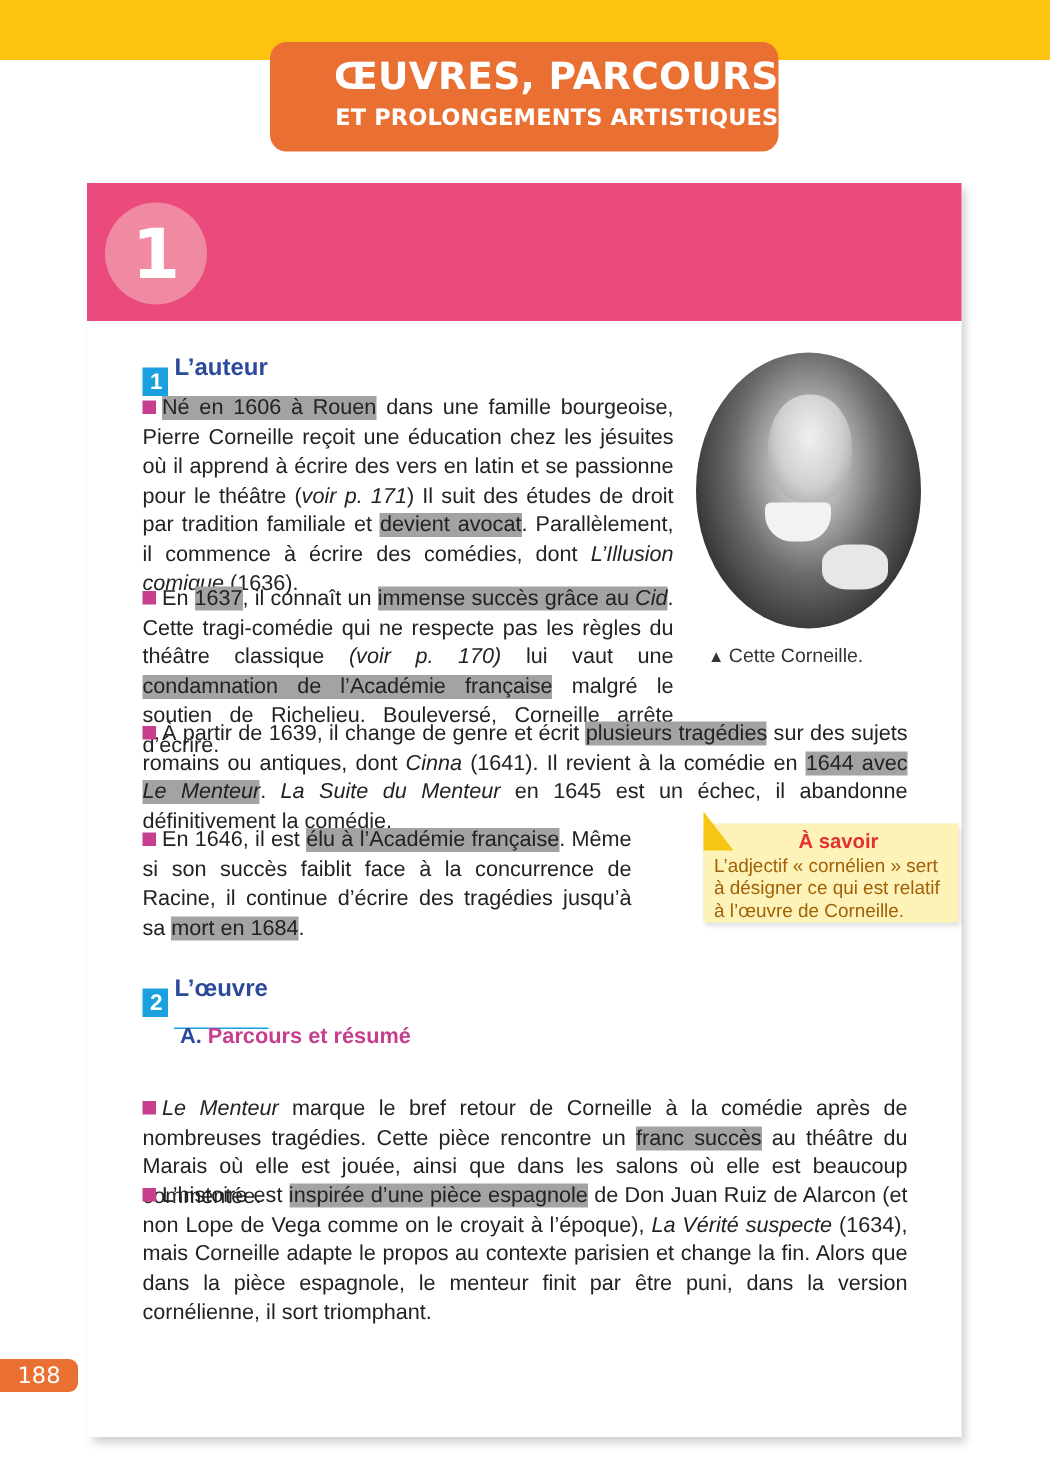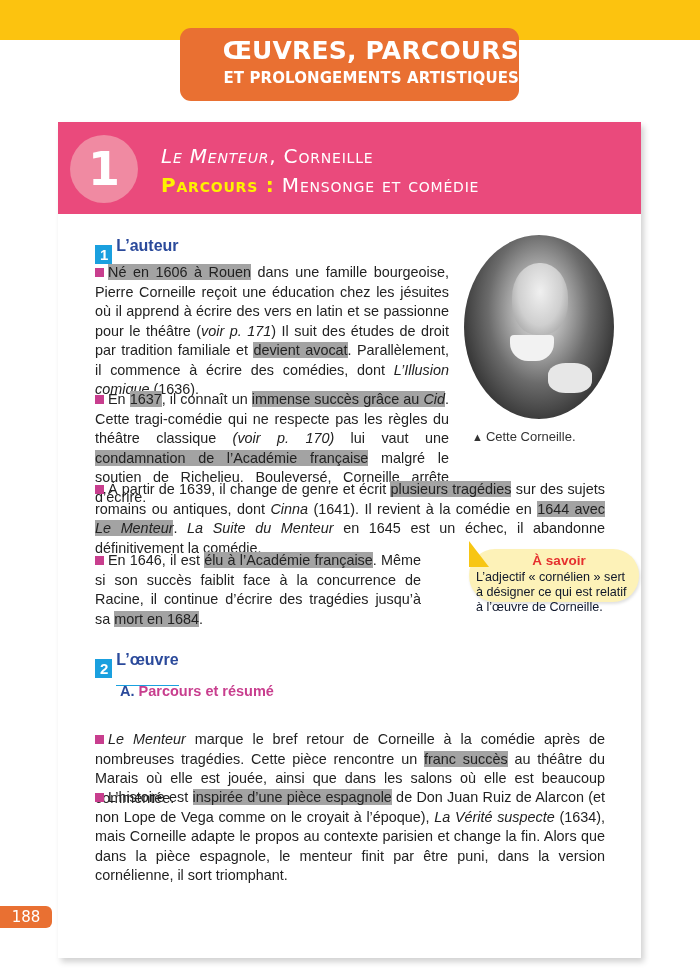--- a/index.html
+++ b/index.html
@@ -74,29 +74,29 @@
     }
     .portrait .cuff {
       position: absolute; left: 84px; top: 128px; width: 44px; height: 30px; background: #e7e7e7; border-radius: 40%;
     }
     .caption {
       position: absolute; left: 414px; top: 307px; font-size: 13px; line-height: 16px; color: #333; font-weight: normal;
     }
     .caption .tri { display: inline-block; font-size: 11px; margin-right: 3px; }
 
     .savoir {
-      position: absolute; left: 374px; top: 427px; width: 170px; height: 53px; background: #fdf2b8;
-      box-shadow: 1px 2px 3px rgba(0,0,0,0.12); text-align: left; border-radius: 26px;
+      position: absolute; left: 374px; top: 427px; width: 170px; height: 66px; background: #fdf2b8;
+      box-shadow: 1px 2px 3px rgba(0,0,0,0.12); text-align: left;
     }
     .savoir .corner2 {
       position: absolute; left: 0; top: -8px; width: 0; height: 0;
       border-bottom: 26px solid #f7c614; border-right: 20px solid transparent;
     }
     .savoir .st { color: #e5302e; font-weight: bold; font-size: 13.5px; line-height: 16px; text-align: center; margin-top: 4px; padding-left: 10px; }
-    .savoir .sb { font-size: 12.6px; line-height: 15px; padding: 1px 6px 0 7px; color: #0f172a; }
+    .savoir .sb { font-size: 12.6px; line-height: 15px; padding: 1px 6px 0 7px; color: #a16207; }
 
     .subsec {
       position: absolute; font-weight: bold; font-size: 14.5px; line-height: 18px;
     }
     .subsec .letter { color: #2b4a9b; }
     .subsec .txt { color: #c83e8e; }
 
     .page-num {
       position: absolute; left: 0; top: 906px; width: 52px; height: 22px; background: #e97032;
       border-radius: 0 6px 6px 0; color: #fff; font-family: "DejaVu Sans", sans-serif; font-size: 15px;
@@ -109,22 +109,20 @@
 <div class="top-band"></div>
 
 <div class="chapter-tab">
   <div class="l1">ŒUVRES, PARCOURS</div>
   <div class="l2">ET PROLONGEMENTS ARTISTIQUES</div>
 </div>
 
 <div class="panel">
   <div class="panel-header">
     <div class="num-circle">1</div>
-    <div class="hdr-title"><i>Le Menteur</i><span>, Corneille</span></div>
-    <div class="hdr-sub"><span class="accent">Parcours :</span> <span>Mensonge et comédie</span></div>
   </div>
 
   <div class="content">
 
     <div class="sec-head" style="left:0; top:114px;">
       <span class="sec-num">1</span>
       <span class="sec-label">L’auteur</span>
     </div>
 
     <div class="para" style="left:0; top:141px; width:354px;"><span class="bullet"></span><span class="hl">Né en 1606 à Rouen</span><span> dans une famille bourgeoise, Pierre Corneille reçoit une éducation chez les jésuites où il apprend à écrire des vers en latin et se passionne pour le théâtre (</span><i>voir p. 171</i><span>) Il suit des études de droit par tradition familiale et </span><span class="hl">devient avocat</span><span>. Parallèlement, il commence à écrire des comédies, dont </span><i>L’Illusion comique</i><span> (1636).</span></div>

